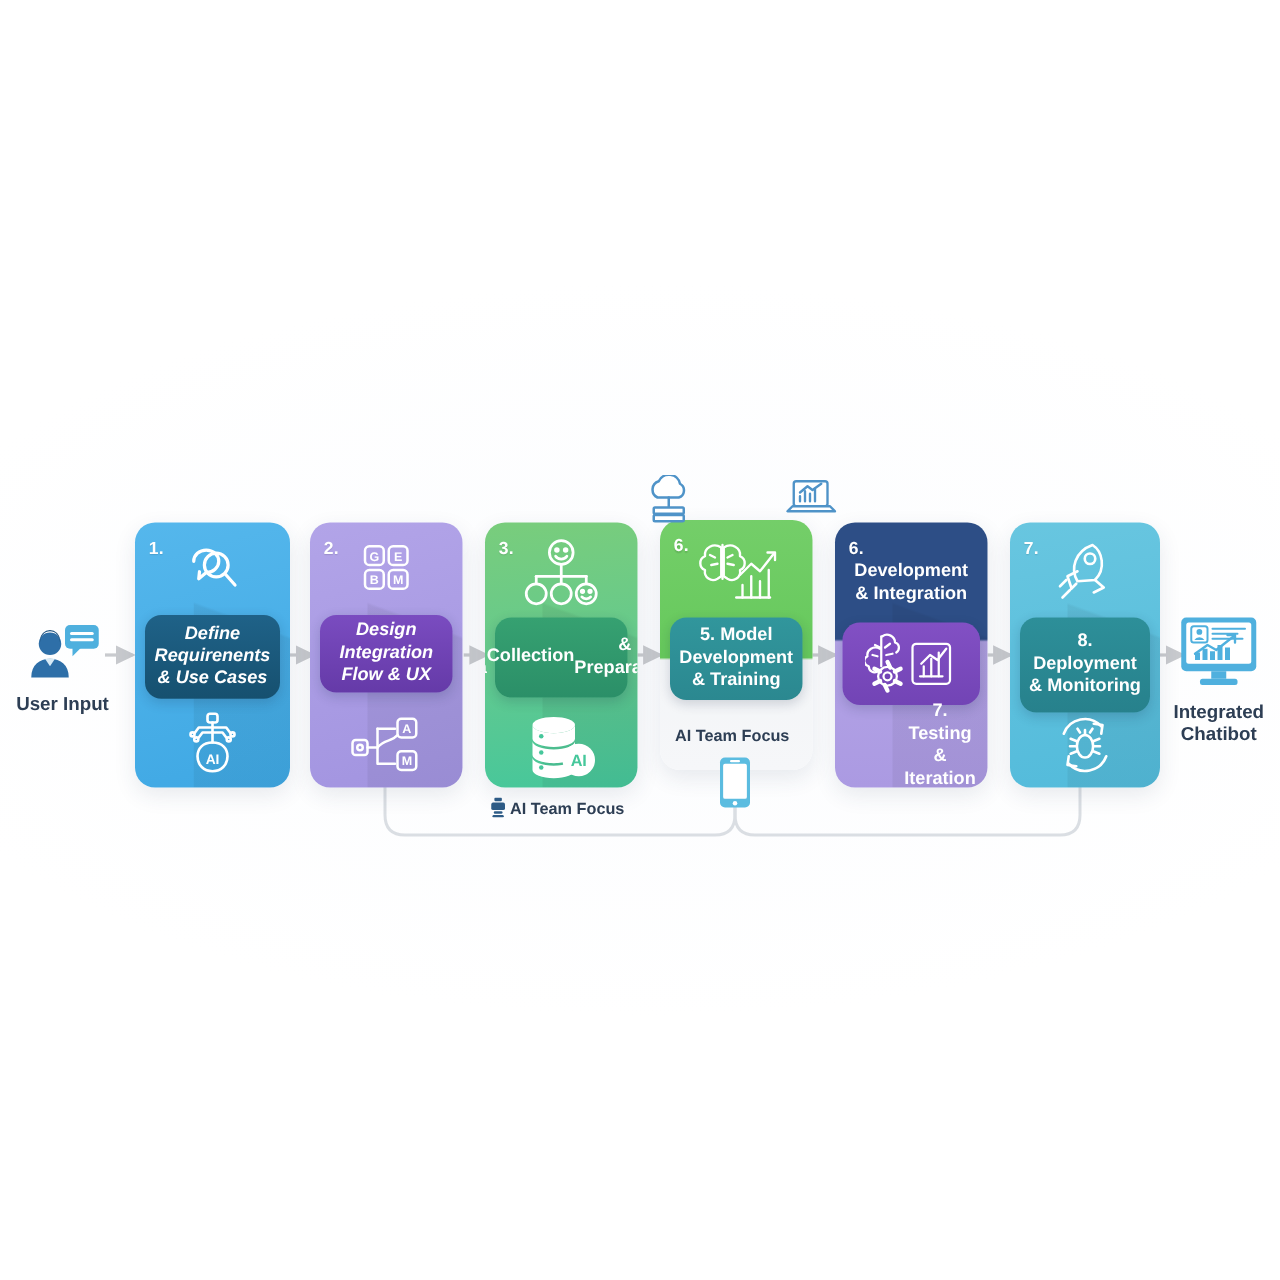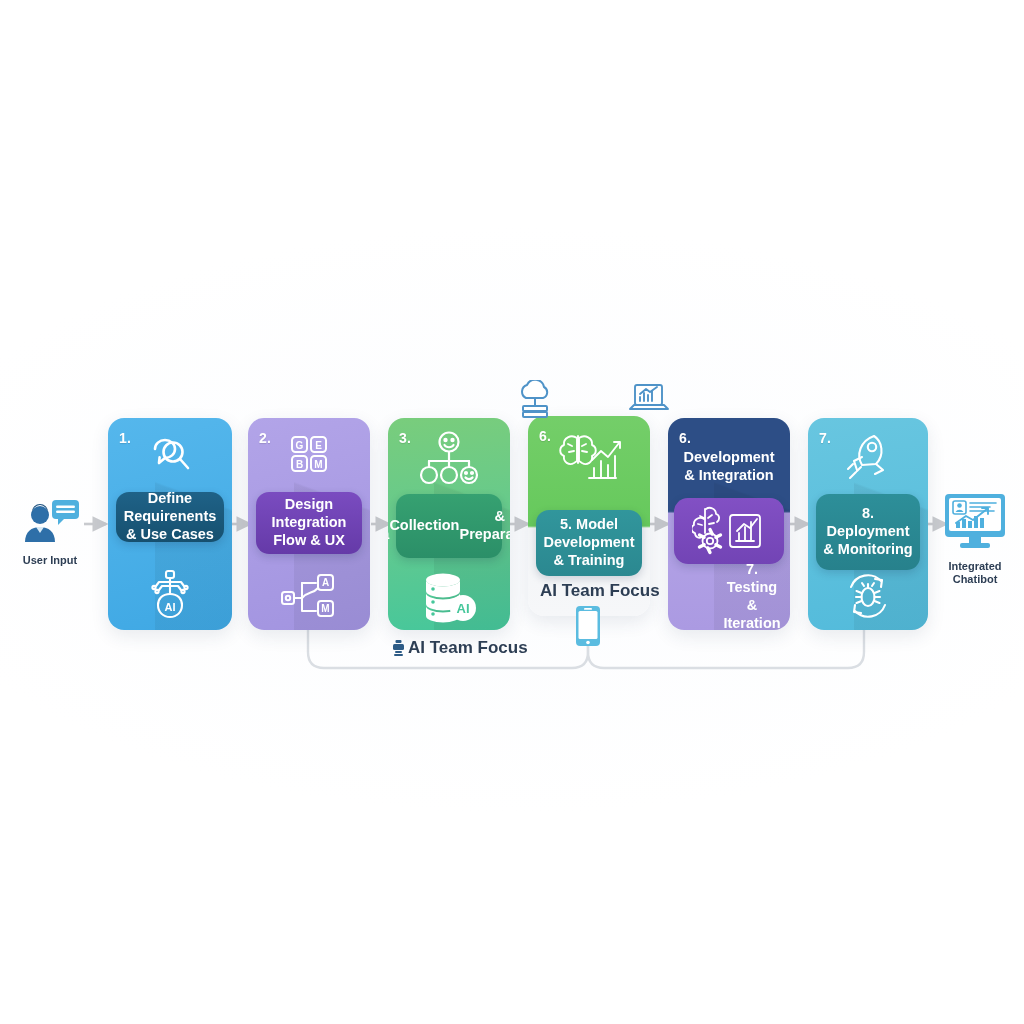--- a/index.html
+++ b/index.html
@@ -59,33 +59,33 @@
   .icon-slot{
     position:absolute;left:0;right:0;
     display:flex;align-items:center;justify-content:center;
     pointer-events:none;
   }
 
   
   .endpoint{position:absolute;text-align:center;}
   .endpoint .cap{
     margin-top:6px;
-    color:#2d3e54;font-size:11px;font-weight:bold;line-height:1.22;
+    color:#2d3e54;font-size:15px;font-weight:bold;line-height:1.22;
   }
 
   
   .arrow{position:absolute;}
 
   
   .float-ico{position:absolute;}
 
   
   .focus{
     position:absolute;
-    color:#2d3e54;font-size:17px;font-weight:bold;
+    color:#2d3e54;font-size:13px;font-weight:bold;
     white-space:nowrap;
     display:flex;align-items:center;gap:3px;
   }
 
   
   .connector{position:absolute;left:0;top:0;pointer-events:none;}
 
   .phone{position:absolute;}
 </style>
 </head>
@@ -140,21 +140,21 @@
     <div class="num">1.</div>
     <div class="icon-slot" style="top:16px;height:52px;">
       <svg width="50" height="50" viewBox="0 0 50 50">
         <g fill="none" stroke="#ffffff" stroke-width="2.6" stroke-linecap="round" stroke-linejoin="round">
           <path d="M10,14 a10,9 0 1,1 10,9 l-6,5 l0.6,-5.6"></path>
           <circle cx="28" cy="17" r="9.5"></circle>
           <line x1="35" y1="24" x2="43" y2="33"></line>
         </g>
       </svg>
     </div>
-    <div class="plate" style="top:74px;height:50px;background:linear-gradient(180deg,#1f6288 0%,#16506f 100%);flex-direction:column;">
+    <div class="plate" style="top:74px;height:67px;background:linear-gradient(180deg,#1f6288 0%,#16506f 100%);flex-direction:column;font-style:italic;">
       <span>Define</span>
       <span>Requirenents</span>
       <span>&amp; Use Cases</span>
     </div>
     <div class="icon-slot" style="top:150px;height:54px;">
       <svg width="54" height="54" viewBox="0 0 54 54">
         <g fill="none" stroke="#ffffff" stroke-width="2.1" stroke-linecap="round" stroke-linejoin="round">
           <rect x="23" y="3" width="8" height="7" rx="2"></rect>
           <line x1="27" y1="10" x2="27" y2="26"></line>
           <path d="M27,14 L16,14 L13,18"></path>
@@ -184,21 +184,21 @@
           <rect x="36" y="21" width="15" height="15" rx="3.5"></rect>
           <g stroke="none" fill="#ffffff" font-family="Liberation Sans, sans-serif" font-size="10" font-weight="bold" text-anchor="middle">
             <text x="24.5" y="13.5">G</text>
             <text x="43.5" y="13.5">E</text>
             <text x="24.5" y="32.5">B</text>
             <text x="43.5" y="32.5">M</text>
           </g>
         </g>
       </svg>
     </div>
-    <div class="plate" style="top:74px;height:62px;background:linear-gradient(180deg,#7a4cc0 0%,#653aa8 100%);flex-direction:column;">
+    <div class="plate" style="top:74px;height:62px;background:linear-gradient(180deg,#7a4cc0 0%,#653aa8 100%);flex-direction:column;font-style:italic;">
       <span>Design</span>
       <span>Integration</span>
       <span>Flow &amp; UX</span>
     </div>
     <div class="icon-slot" style="top:152px;height:54px;">
       <svg width="62" height="52" viewBox="0 0 62 52">
         <g fill="none" stroke="#ffffff" stroke-width="2" stroke-linecap="round" stroke-linejoin="round">
           <rect x="4" y="21" width="12" height="12" rx="2.5"></rect>
           <circle cx="10" cy="27" r="2.2"></circle>
           <rect x="40" y="4" width="15" height="15" rx="3"></rect>
@@ -271,21 +271,21 @@
           <path d="M25,8 c6,-4 14,0 13,7 c5,2 5,9 0,11 c1,6 -5,10 -10,7 l-3,-2 L25,8 z"></path>
           <line x1="24" y1="6" x2="24" y2="33"></line>
           <path d="M14,14 l4,2 M15,22 l5,-1 M32,14 l-4,2 M33,22 l-5,-1"></path>
           <path d="M35,48 L62,48"></path>
           <path d="M40,48 L40,38 M47,48 L47,31 M54,48 L54,35 M61,48 L61,26"></path>
           <path d="M38,30 L47,21 L54,27 L65,13"></path>
           <path d="M60,12 L66,12 L66,18"></path>
         </g>
       </svg>
     </div>
-    <div class="plate" style="top:94px;height:66px;background:linear-gradient(180deg,#31969c 0%,#2b8890 100%);flex-direction:column;">
+    <div class="plate" style="top:78px;height:66px;background:linear-gradient(180deg,#31969c 0%,#2b8890 100%);flex-direction:column;">
       <span>5.  Model</span>
       <span>Development</span>
       <span>&amp; Training</span>
     </div>
   </div>
 
   <div class="float-ico" style="left:516px;top:380px;">
     <svg width="42" height="44" viewBox="0 0 42 44">
       <g fill="none" stroke="#4f93c8" stroke-width="2" stroke-linejoin="round" stroke-linecap="round">
         <path d="M10,18 a7,7 0 0,1 1,-13 a9,9 0 0,1 17,2 a6,6 0 0,1 -1,11 z" fill="#ffffff"></path>

